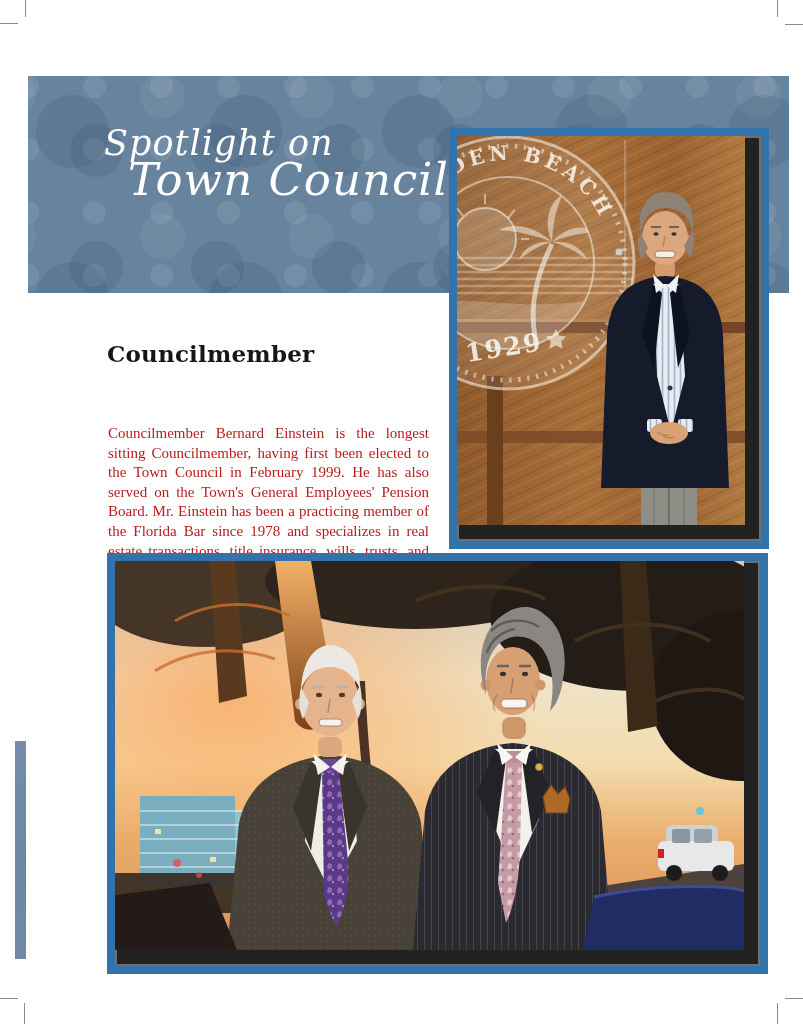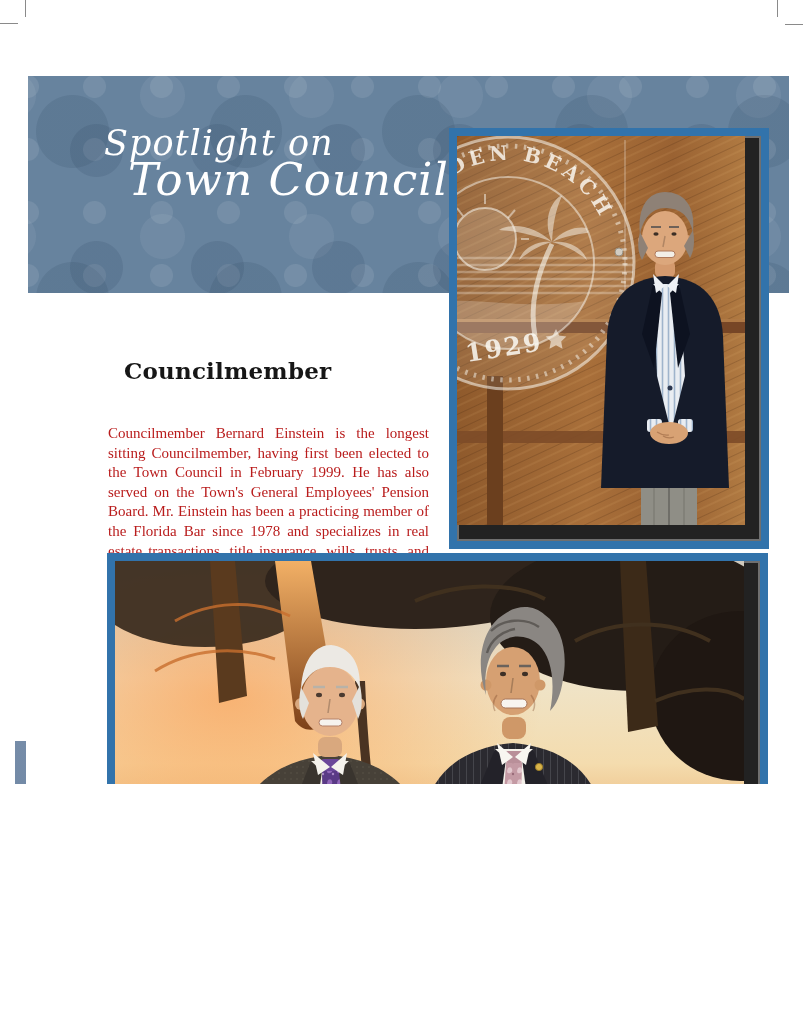--- a/index.html
+++ b/index.html
@@ -1,16 +1,16 @@
 <!DOCTYPE html>
 <html><head>
 <meta charset="utf-8">
 <style>
   html,body{margin:0;padding:0;background:#fff;}
-  .page{position:relative;width:803px;height:784px;background:#ffffff;overflow:hidden;
+  .page{position:relative;width:803px;height:1024px;background:#ffffff;overflow:hidden;
         font-family:"Liberation Serif",serif;}
   
   .crop{position:absolute;background:#8a8a8a;}
   
   .banner{position:absolute;left:28px;top:76px;width:761px;height:217px;
     background-color:#67839e;
     background-image:
       radial-gradient(circle, rgba(43,66,94,0.16) 0 26px, rgba(43,66,94,0) 27px),
       radial-gradient(circle, rgba(255,255,255,0.09) 0 11px, rgba(255,255,255,0) 12px),
       radial-gradient(circle, rgba(38,60,86,0.14) 0 36px, rgba(38,60,86,0) 37px),
@@ -21,21 +21,21 @@
     font-style:italic;font-weight:400;letter-spacing:1px;line-height:1;}
   .banner-line1{left:76px;top:50px;font-size:35px;}
   .banner-line2{left:100px;top:81px;font-size:45px;}
   
   .photo-frame{position:absolute;border:8px solid #3273ab;
     box-shadow:inset 0 0 0 2px rgba(255,255,255,0.35);background:#222;}
   .portrait-frame{left:449px;top:128px;width:304px;height:405px;}
   .group-frame{left:107px;top:553px;width:645px;height:405px;}
   .photo-frame svg{display:block;}
   
-  .heading{position:absolute;left:107px;top:341px;margin:17px;
+  .heading{position:absolute;left:107px;top:341px;margin:0;
     font-family:"DejaVu Serif",serif;font-weight:700;font-size:23px;line-height:26px;
     color:#161616;letter-spacing:0.2px;}
   .bodycopy{position:absolute;left:108px;top:424px;width:321px;margin:0;
     font-family:"Liberation Serif",serif;font-size:15px;line-height:19.6px;
     color:#b91c1c;text-align:justify;}
   
   .edge-tab{position:absolute;left:15px;top:741px;width:11px;height:218px;
     background:linear-gradient(180deg,#768ca8,#6d86a4 60%,#7289a6);}
 </style>
 </head>

